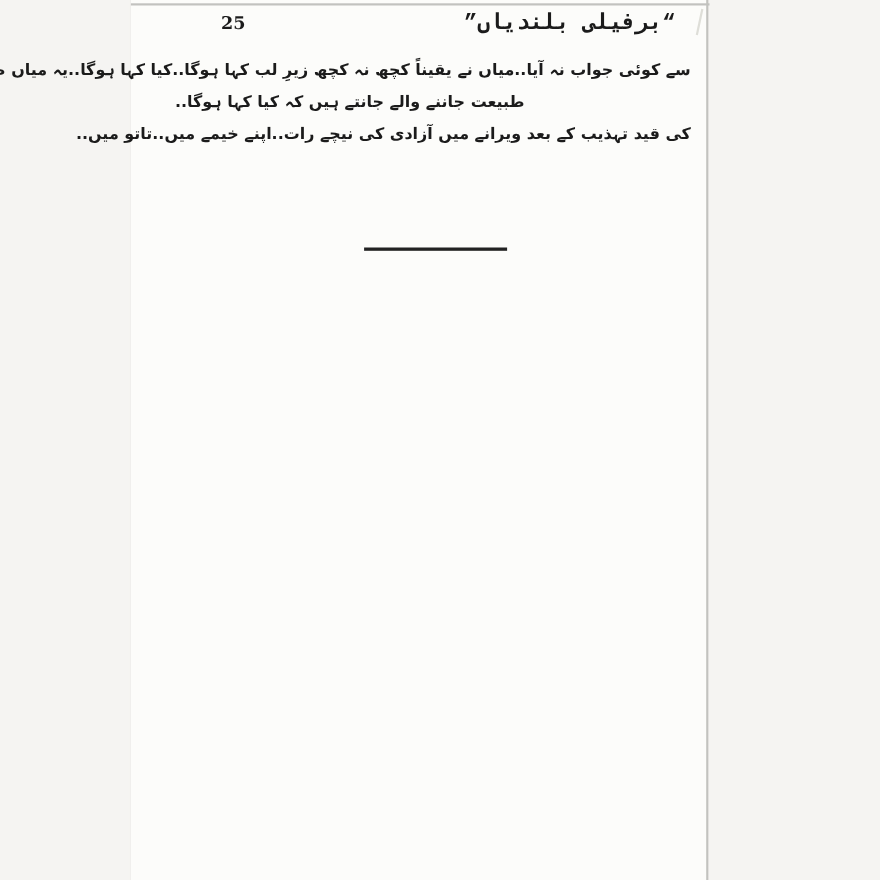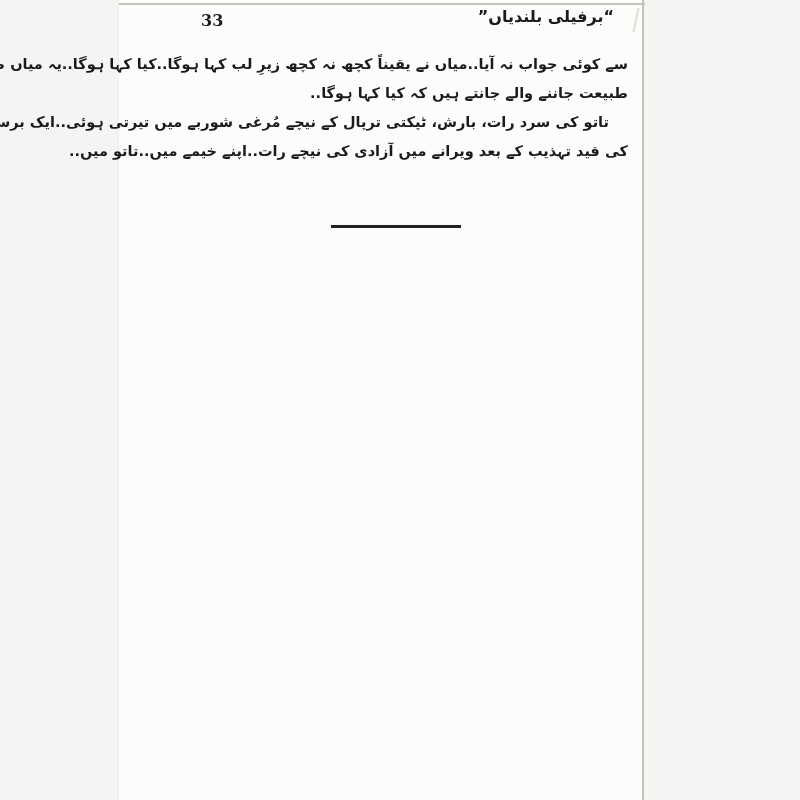--- a/index.html
+++ b/index.html
@@ -46,64 +46,64 @@
     font-family: "DejaVu Serif", serif;
     font-weight: 700;
     font-size: 16px;
     color: var(--text, #1b1b1b);
   }
   .book-title {
     position: absolute;
     right: 30px; top: 7px;
     direction: rtl;
     font-weight: 700;
-    font-size: 16px;
+    font-size: 20px;
     color: var(--text, #1b1b1b);
     white-space: nowrap;
+    font-family: Liberation Mono, monospace;
   }
   .body-text {
     position: absolute;
     right: 16px;
     left: 40px;
     top: 50px;
     direction: rtl;
     color: var(--text, #1b1b1b);
     font-size: 14.5px;
     font-weight: 700;
   }
   .line {
     height: 29px;
     line-height: 29px;
     white-space: nowrap;
   }
   .line.justify { text-align: right; }
   .line.indent  { text-align: right; padding-left: 0; padding-right: 19px; }
-  .line.center  { text-align: right; }
+  .line.center  { text-align: left; }
   .section-divider {
     position: absolute;
     left: 212px; top: 225px;
     width: 130px; height: 3px;
     background: var(--divider, #222222);
   }
 </style>
 </head>
 <body>
 
 <div class="canvas" style="--outside-bg: #f5f4f2; --page-bg: #fcfcfa; --text: #1b1b1b; --edge-line: #c2c2bf; --divider: #222222;">
   <div class="page">
     <div class="page-top-edge"></div>
     <div class="page-right-edge"></div>
     <div class="scan-artifact"></div>
 
-    <div class="page-number">33</div>
+    <div class="page-number">25</div>
 
     <div class="book-title">“برفیلی بلندیاں”</div>
 
     <div class="body-text">
       <div class="line justify">سے کوئی جواب نہ آیا..میاں نے یقیناً کچھ نہ کچھ زیرِ لب کہا ہوگا..کیا کہا ہوگا..یہ میاں صاحب کی</div>
       <div class="line center">طبیعت جاننے والے جانتے ہیں کہ کیا کہا ہوگا..</div>
-      <div class="line indent">تاتو کی سرد رات، بارش، ٹپکتی ترپال کے نیچے مُرغی شوربے میں تیرتی ہوئی..ایک برس</div>
       <div class="line center">کی قید تہذیب کے بعد ویرانے میں آزادی کی نیچے رات..اپنے خیمے میں..تاتو میں..</div>
     </div>
 
     <div class="section-divider"></div>
   </div>
 </div>
 
 </body></html>

